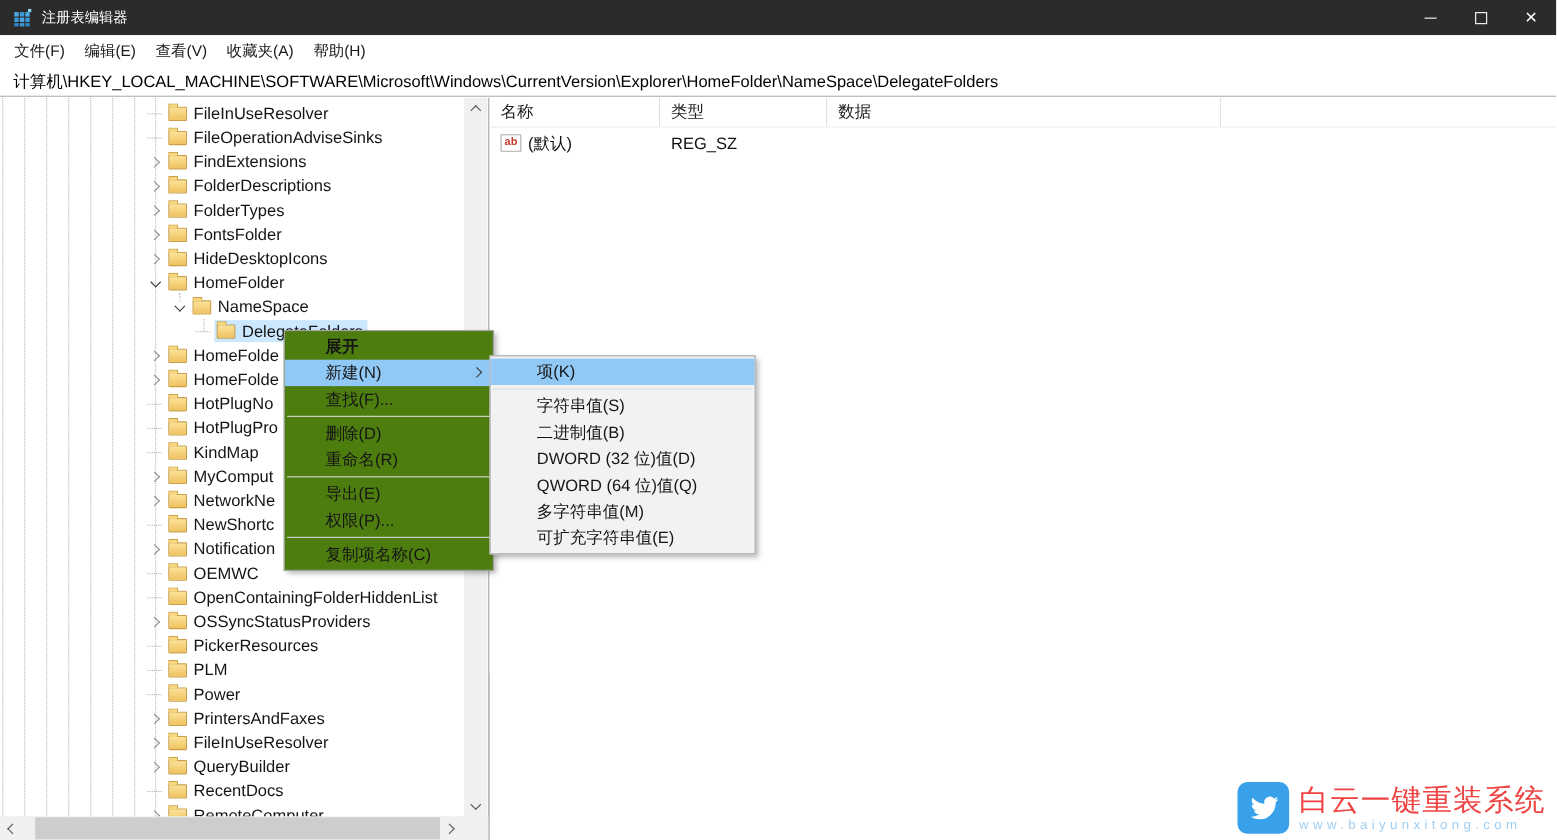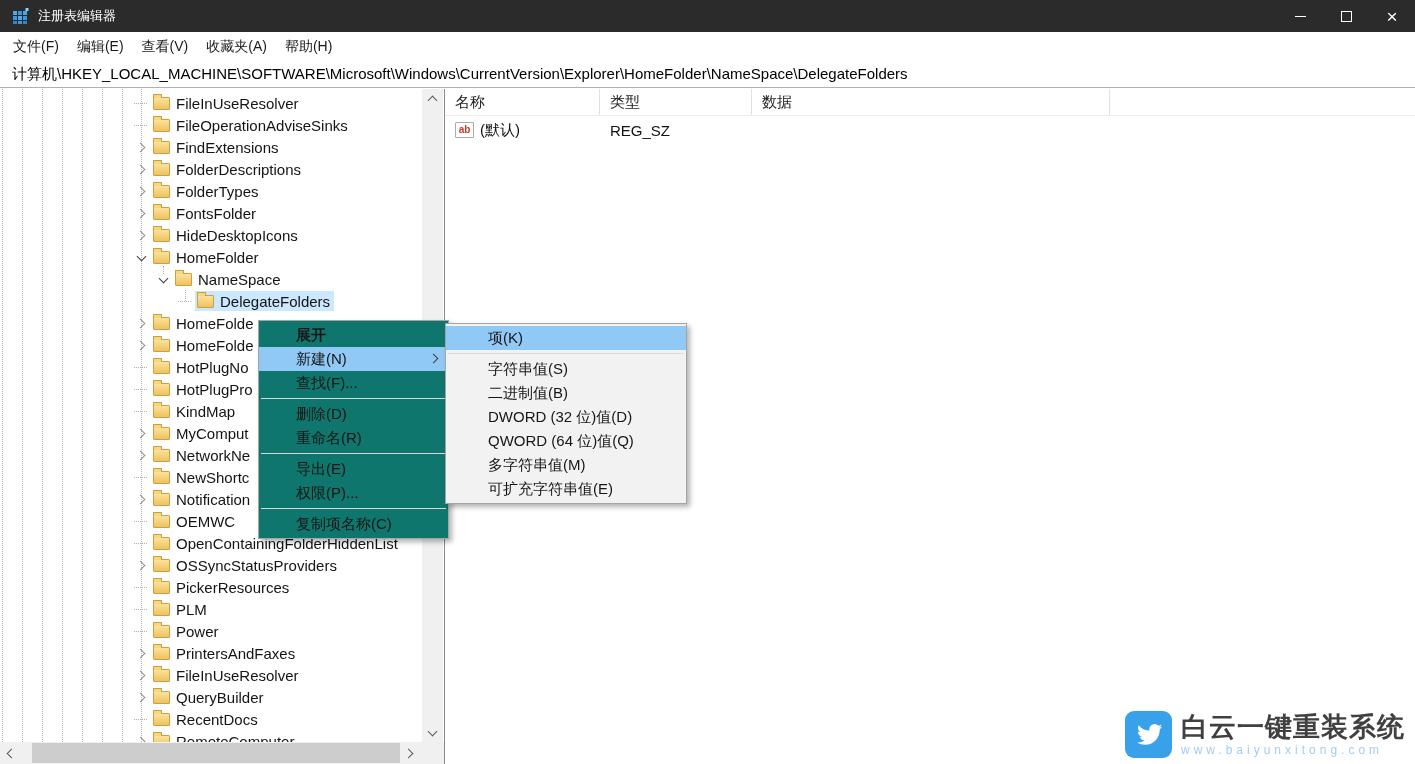--- a/index.html
+++ b/index.html
@@ -56,34 +56,34 @@
   .list-pane{position:absolute;left:445px;top:0;right:0;height:523px;background:#fff;}
   .list-header{display:flex;height:26px;border-bottom:1px solid #ededed;}
   .hcell{box-sizing:border-box;border-right:1px solid #e0e0e0;padding-left:10px;font-size:15px;color:#1d1d1d;line-height:26px;}
   .hc0{width:155px;} .hc1{width:152px;} .hc2{width:358px;} .hc3{flex:1;border-right:none;}
   .list-row{display:flex;height:24px;align-items:center;margin-top:2px;}
   .cell{box-sizing:border-box;padding-left:10px;font-size:15px;color:#111;display:flex;align-items:center;}
   .c0{width:155px;} .c1{width:152px;} .c2{width:358px;}
   .ab-icon{display:inline-block;width:17px;height:14px;background:#fff;border:1px solid #ababab;color:#c0392b;font-size:10px;font-weight:bold;text-align:center;line-height:13px;margin-right:6px;border-radius:1px;}
 
   
-  .ctx-menu{position:absolute;left:258px;top:300px;width:191px;background:#0f766e;border:1px solid #a5a5a5;box-shadow:3px 3px 5px rgba(0,0,0,.3);padding:2px 0;box-sizing:border-box;z-index:10;margin-top:20px;}
+  .ctx-menu{position:absolute;left:258px;top:300px;width:191px;background:#4d7c0f;border:1px solid #a5a5a5;box-shadow:3px 3px 5px rgba(0,0,0,.3);padding:2px 0;box-sizing:border-box;z-index:10;}
   .sub-menu{position:absolute;left:445px;top:323px;width:242px;background:#f2f2f2;border:1px solid #a5a5a5;box-shadow:3px 3px 5px rgba(0,0,0,.3);padding:2px 0;box-sizing:border-box;z-index:11;}
   .menu-item{position:relative;height:24px;display:flex;align-items:center;padding-left:37px;font-size:15px;color:#161616;}
   .sub-menu .menu-item{padding-left:42px;}
   .menu-item.hl{background:#90c8f6;}
   .menu-item.bold{font-weight:bold;}
   .menu-sep{height:0;border-top:1px solid #d9d9d9;margin:3px 2px;}
   .sub-arrow{position:absolute;right:11px;top:8px;display:inline-block;width:6px;height:6px;border-right:1.4px solid #3d3d3d;border-bottom:1.4px solid #3d3d3d;transform:rotate(-45deg);}
 
   
   .watermark{position:absolute;right:10px;bottom:6px;display:flex;align-items:center;z-index:20;}
   .wm-icon{width:47px;height:47px;border-radius:9px;background:#38a1ea;display:flex;align-items:center;justify-content:center;flex:0 0 auto;}
   .wm-text{margin-left:9px;display:flex;flex-direction:column;}
-  .wm-title{font-size:27px;font-weight:bold;color:#404040;letter-spacing:1px;line-height:30px;}
+  .wm-title{font-size:27px;font-weight:normal;color:#ef4444;letter-spacing:1px;line-height:30px;}
   .wm-url{font-size:12px;color:#a0cef1;letter-spacing:4px;margin-top:1px;}
 </style>
 </head>
 <body>
 
 <div id="window">
 
   <div class="titlebar">
     <span class="app-icon">
       <svg width="17" height="17" viewBox="0 0 17 17">

